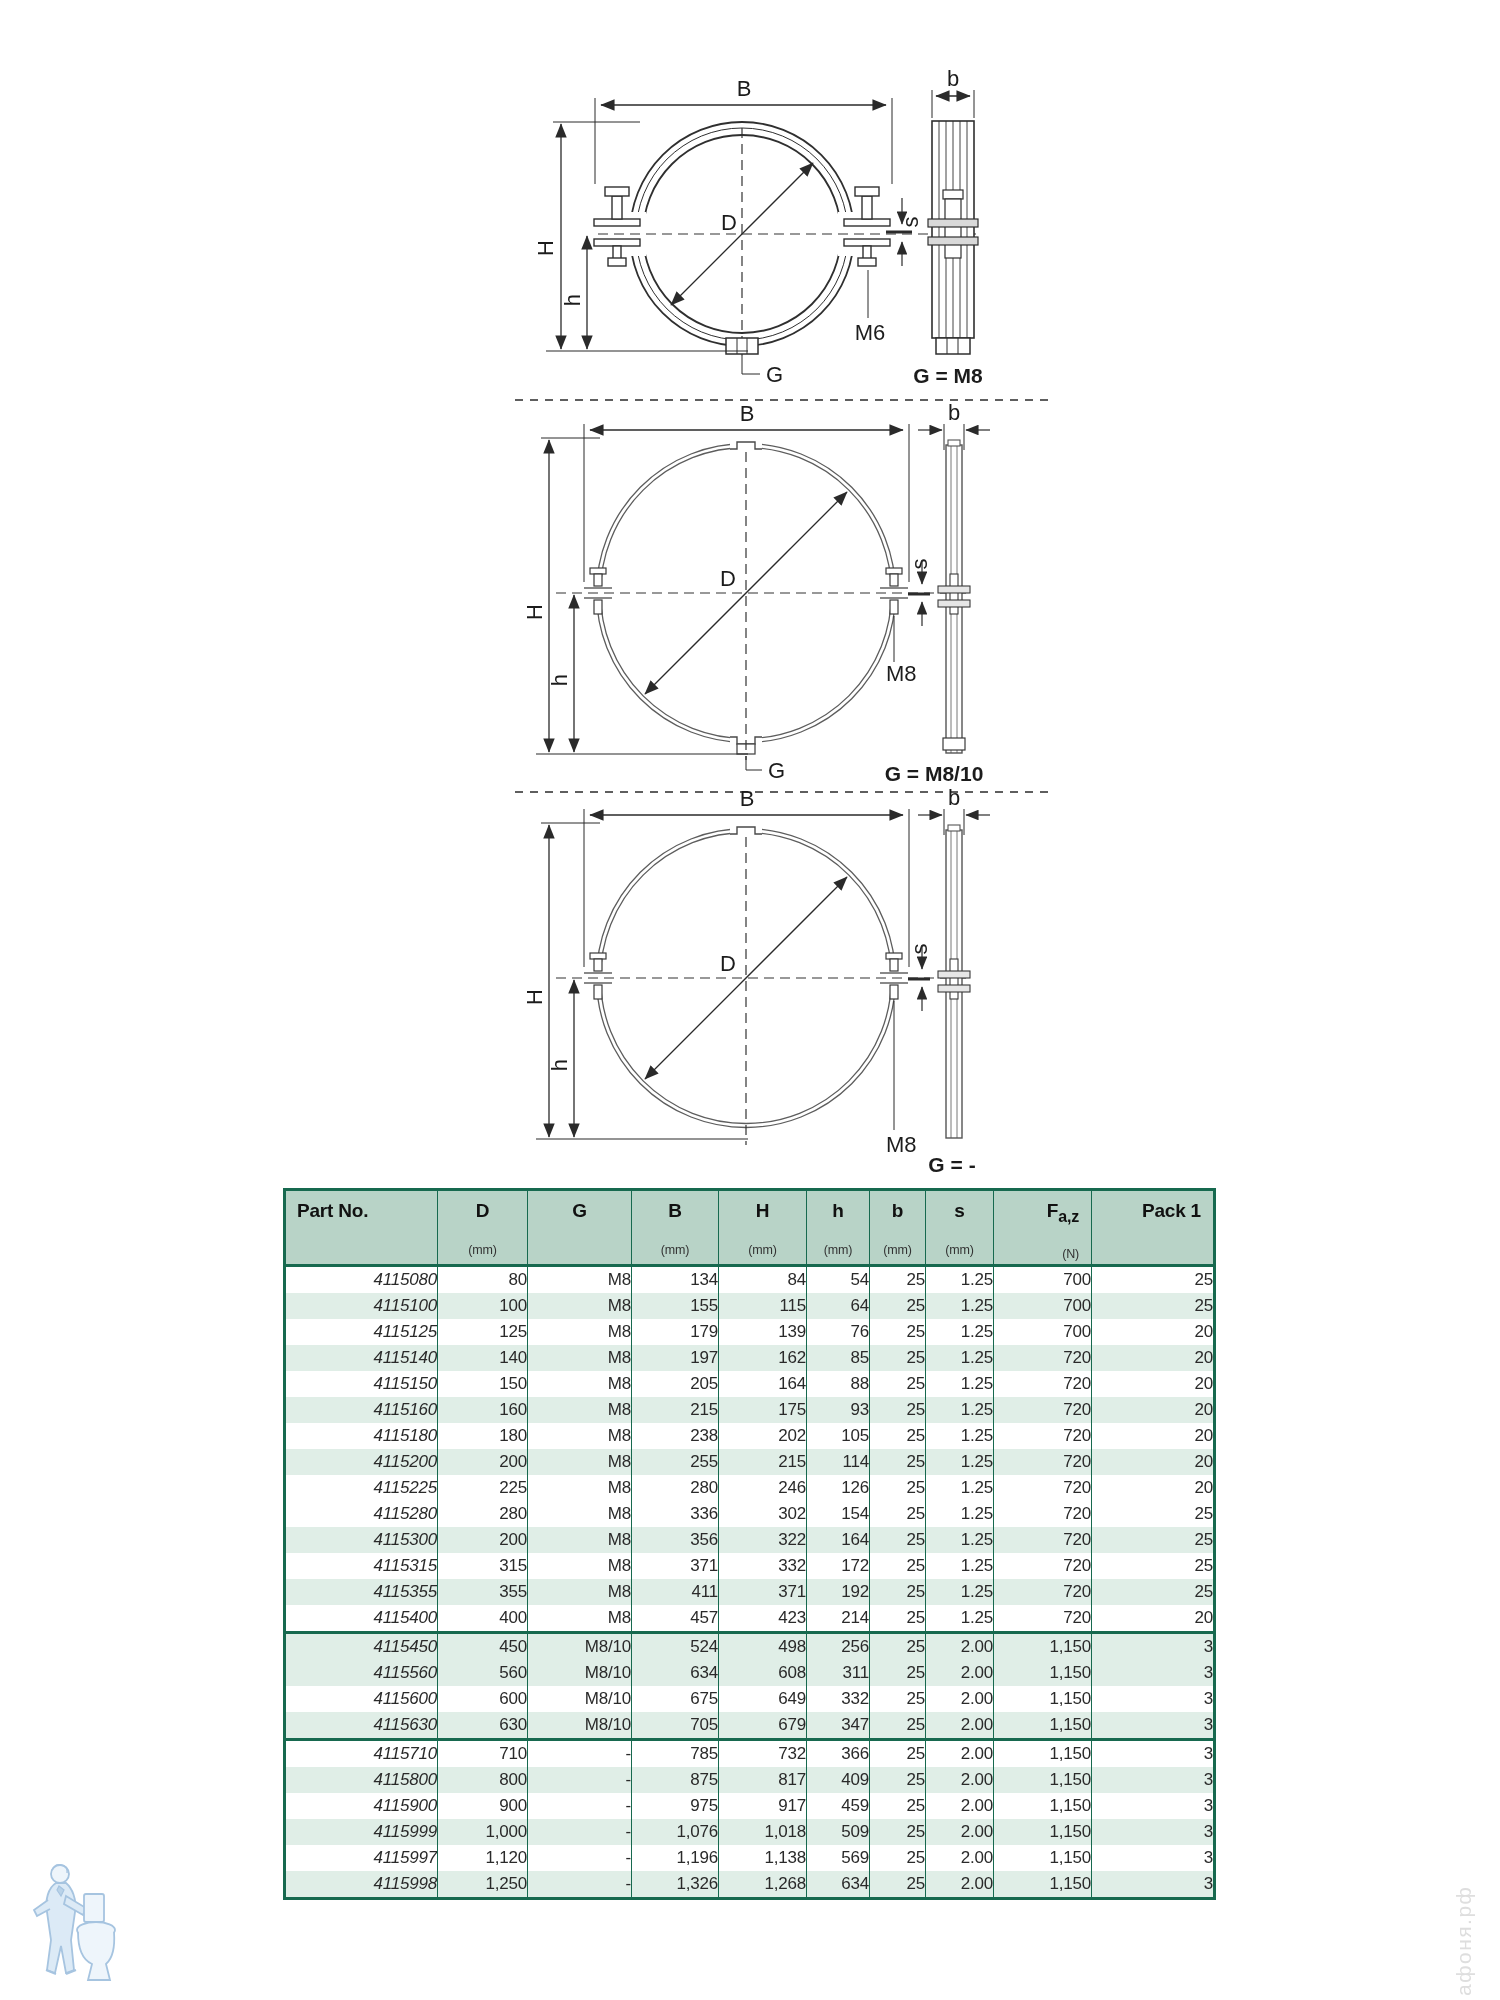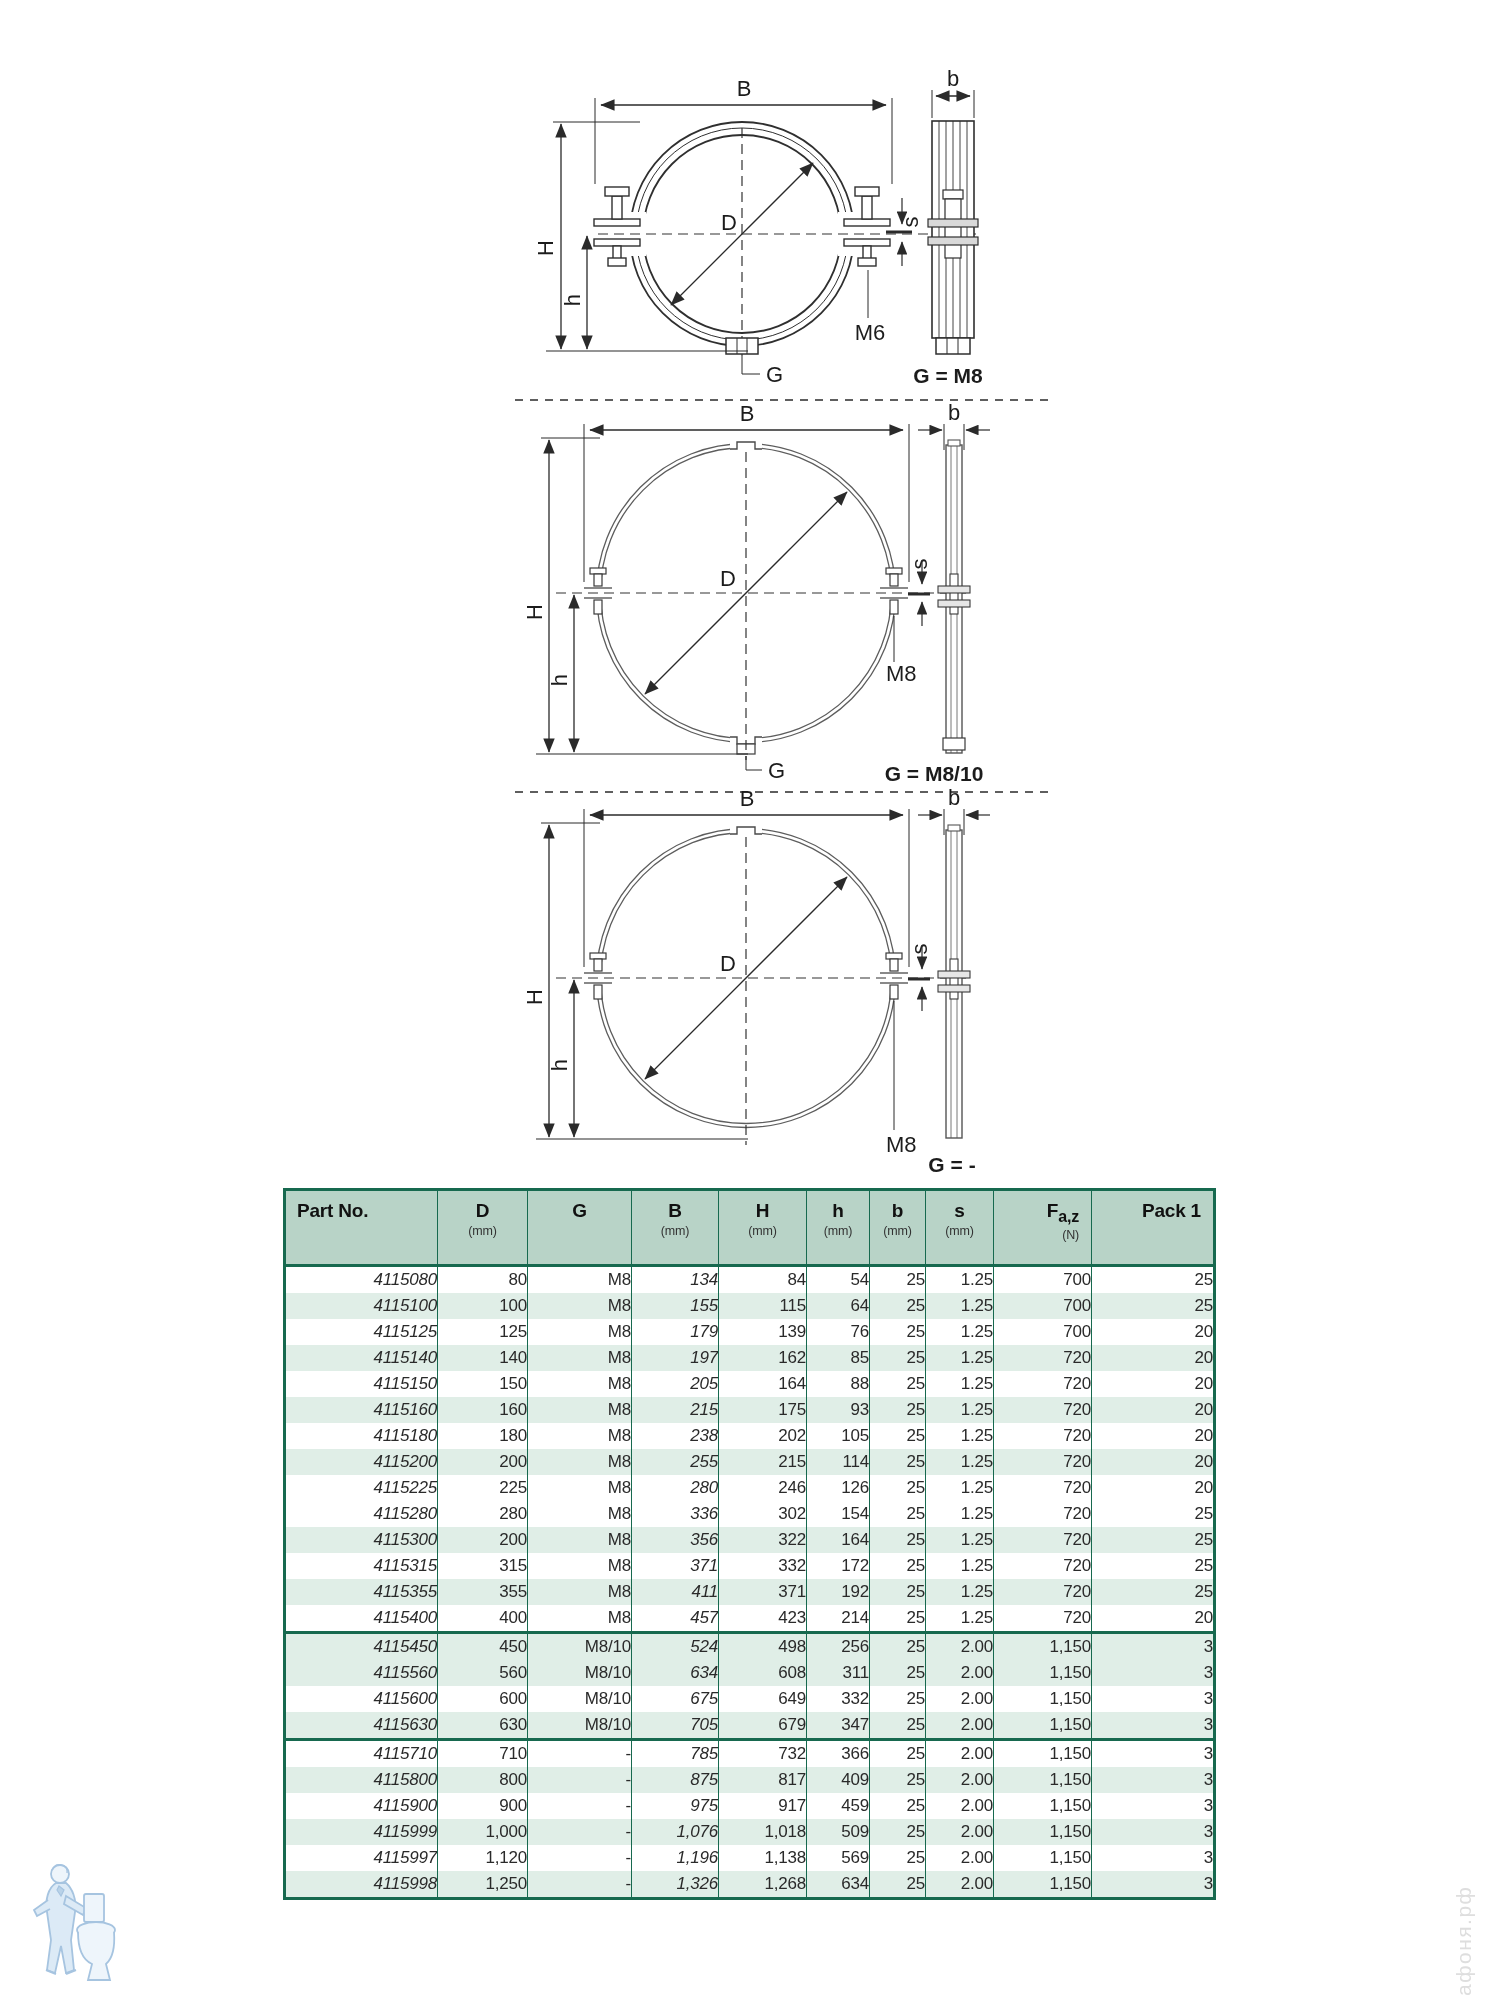--- a/index.html
+++ b/index.html
@@ -10,30 +10,30 @@
   .notetxt{font-size:21px;font-weight:600;}
   
   :root{--tb:#17694F;--hbg:#b8d3c7;--abg:#e0eee7;}
   table.dims{position:absolute;left:283px;top:1188px;width:930px;border-collapse:collapse;
              table-layout:fixed;border:3px solid var(--tb);padding-left:36px;}
   table.dims th,table.dims td{border-left:1.5px solid var(--tb);border-right:1.5px solid var(--tb);
              font-size:17px;color:#2a2a2a;letter-spacing:-0.2px;white-space:nowrap;overflow:hidden;}
   table.dims thead tr{height:76px;}
   table.dims th{background:var(--hbg);vertical-align:top;padding-top:9px;font-weight:bold;
              font-size:19px;color:#111;border-bottom:3px solid var(--tb);}
-  table.dims th .hu{font-weight:normal;font-size:12.5px;color:#333;margin-top:2px;}
+  table.dims th .hu{font-weight:normal;font-size:12.5px;color:#333;margin-top:21px;}
   table.dims th sub{font-size:16px;font-weight:bold;}
   table.dims td{height:26px;padding:0;text-align:right;line-height:26px;}
   tr.alt td{background:var(--abg);}
   tr.grp td{border-top:3px solid var(--tb);}
   
   td:nth-child(1){text-align:left;padding-left:11px;font-style:italic;}
   td:nth-child(2){padding-right:28px;margin-top:16px;}
   td:nth-child(3){text-align:center;}
-  td:nth-child(4){padding-right:22px;font-style:italic;}
+  td:nth-child(4){padding-right:22px;}
   td:nth-child(5){padding-right:18px;}
   td:nth-child(6){padding-right:16px;}
   td:nth-child(7){padding-right:15px;}
   td:nth-child(8){padding-right:17px;}
   td:nth-child(9){padding-right:12px;}
   td:nth-child(10){padding-right:12px;}
   th.c{text-align:center;}
   th.l{text-align:left;padding-left:11px;}
   th.r{text-align:right;padding-right:12px;}
   

